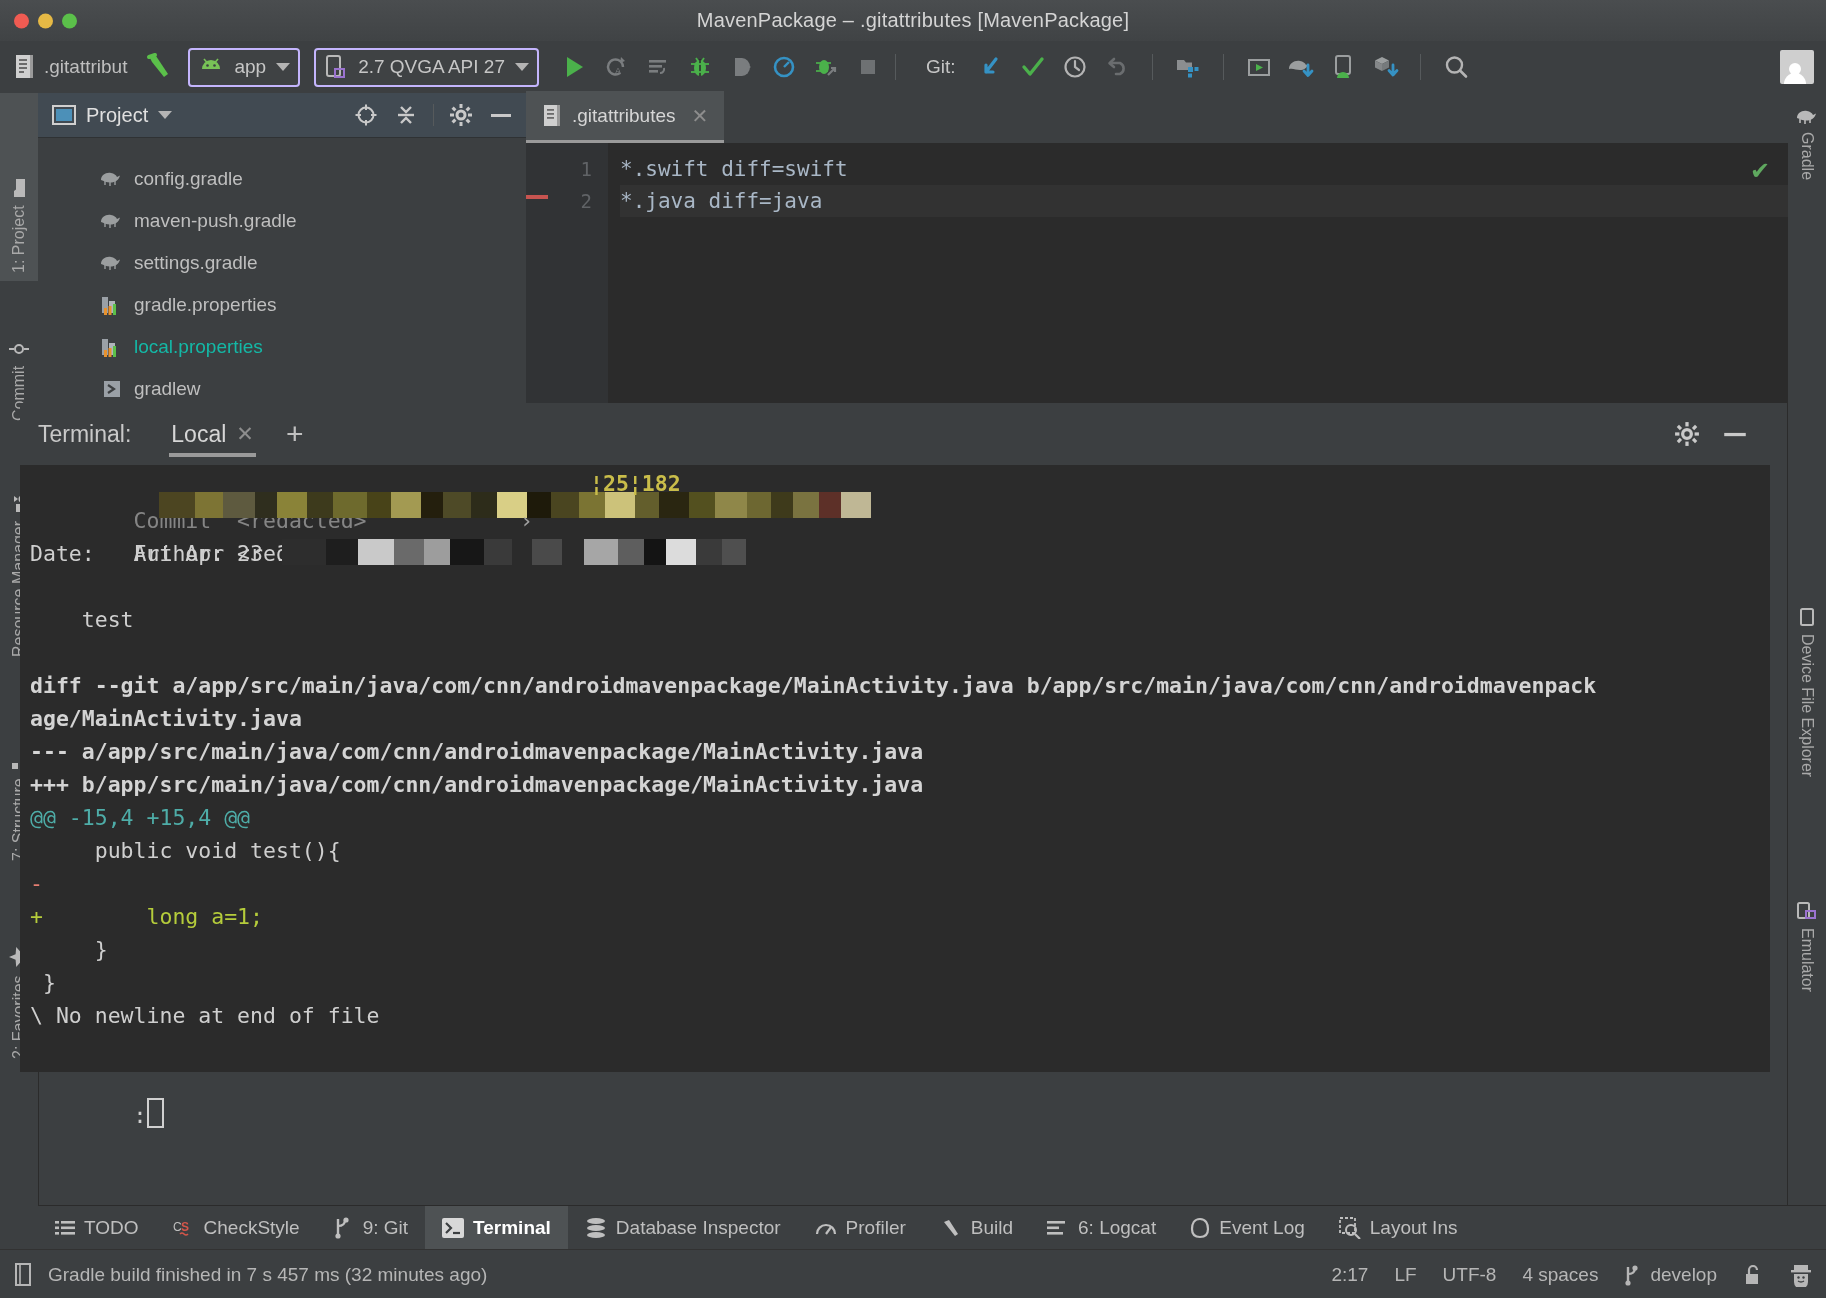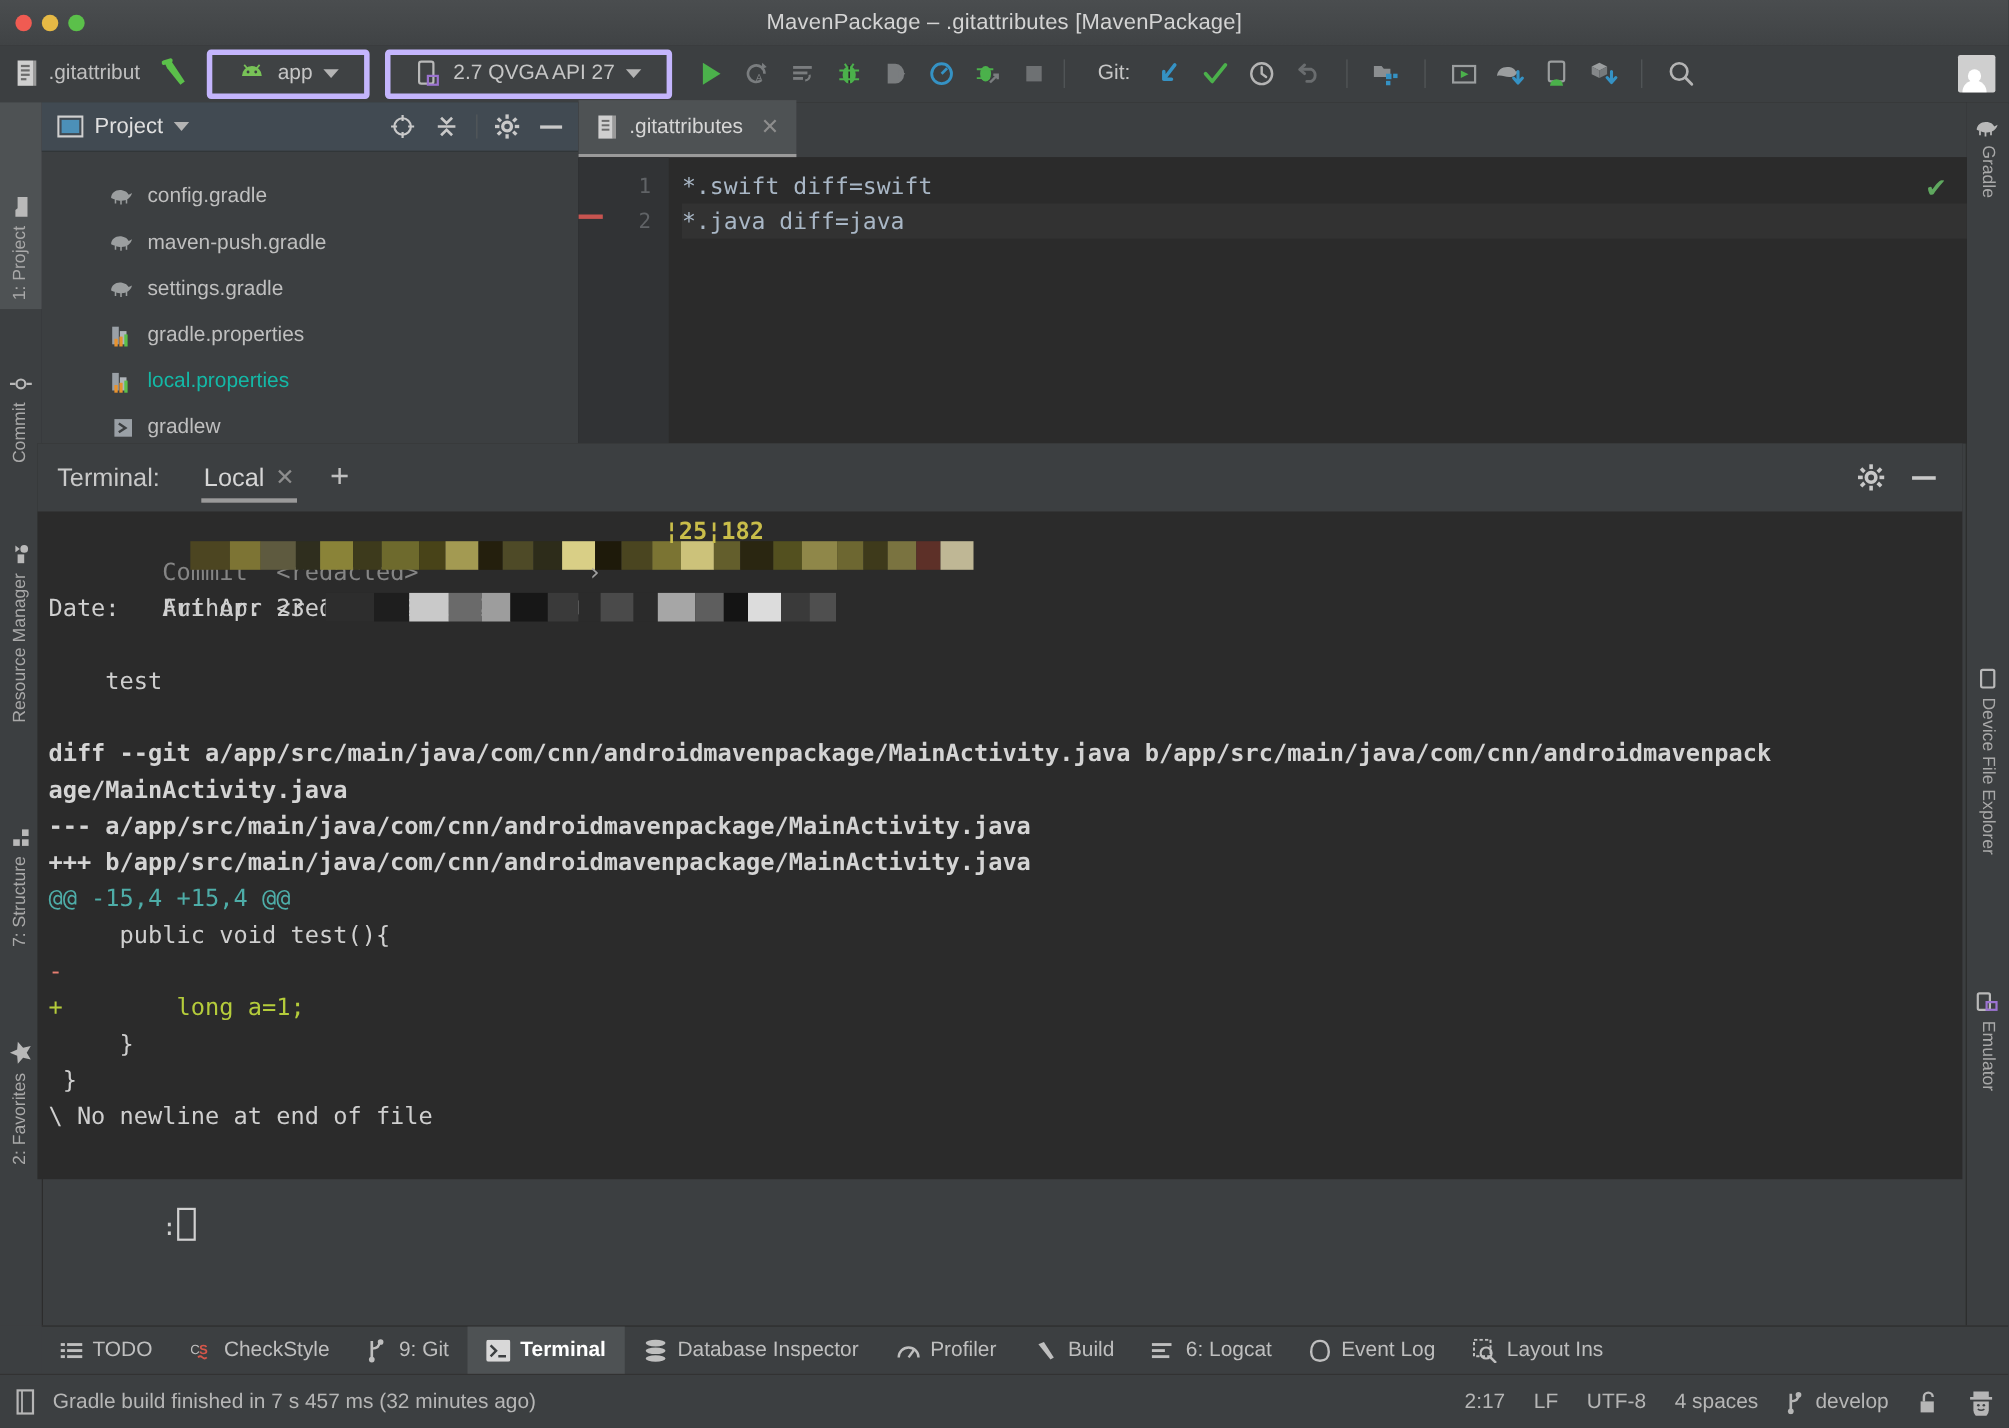--- a/index.html
+++ b/index.html
@@ -39,22 +39,22 @@
   
   .toolbar {
     position:absolute; left:0; top:41px; width:1826px; height:52px;
     background:#3c3f41; display:flex; align-items:center;
     border-bottom:1px solid #2b2b2b;
   }
   .tb-file{display:flex;align-items:center;gap:9px;padding-left:13px;}
   .tb-file-name{font-size:19px;color:#bfbfbf;}
   .combo {
     display:flex;align-items:center;gap:10px;
-    height:35px; border:5px solid #c4b5fd; border-radius:4px;
-    padding:0 23px; margin-left:14px; background:#3f4244;
+    height:35px; border:2px solid #c4b5fd; border-radius:4px;
+    padding:0 8px; margin-left:14px; background:#3f4244;
   }
   .combo-label{font-size:19px;color:#c6c6c6;}
   .caret{width:0;height:0;border-left:7px solid transparent;border-right:7px solid transparent;border-top:8px solid #b4b4b4;}
   .tb-icons{display:flex;align-items:center;gap:8px;margin-left:18px;}
   .tb-ico{width:34px;height:34px;display:flex;align-items:center;justify-content:center;}
   .sep{width:1px;height:26px;background:#565a5c;margin:0 10px;}
   .git-label{font-size:19px;color:#c6c6c6;margin-left:20px;}
   .spacer{flex:1;}
   .avatar-box{width:34px;height:34px;background:#cfcfcf;border-radius:2px;display:flex;align-items:flex-end;justify-content:center;overflow:hidden;margin-right:12px;}
   .avatar-head{width:12px;height:12px;border-radius:50%;background:#fff;position:relative;top:-9px;}
@@ -125,21 +125,21 @@
   .code-lines{
     flex:1;font-family:"DejaVu Sans Mono", monospace;font-size:21px;color:#a9b7c6;
     padding-top:10px;padding-left:12px;
   }
   .cline{height:32px;line-height:32px;white-space:pre;}
   .cline.caretline{background:#323232;}
   .editor-check{position:absolute;right:18px;top:14px;color:#5fa85f;font-size:24px;}
 
   
   .terminal{
-    position:absolute;left:34px;top:403px;width:1750px;height:669px;
+    position:absolute;left:20px;top:403px;width:1750px;height:669px;
     background:#2b2b2b;
   }
   .term-header{
     height:62px;background:#3c3f41;display:flex;align-items:center;padding-left:18px;gap:0px;
   }
   .term-label{font-size:23px;color:#c9c9c9;margin-right:26px;}
   .term-tab{
     font-size:23px;color:#d6d6d6;display:flex;align-items:center;gap:10px;
     padding:0 14px;height:62px;box-sizing:border-box;position:relative;
   }

